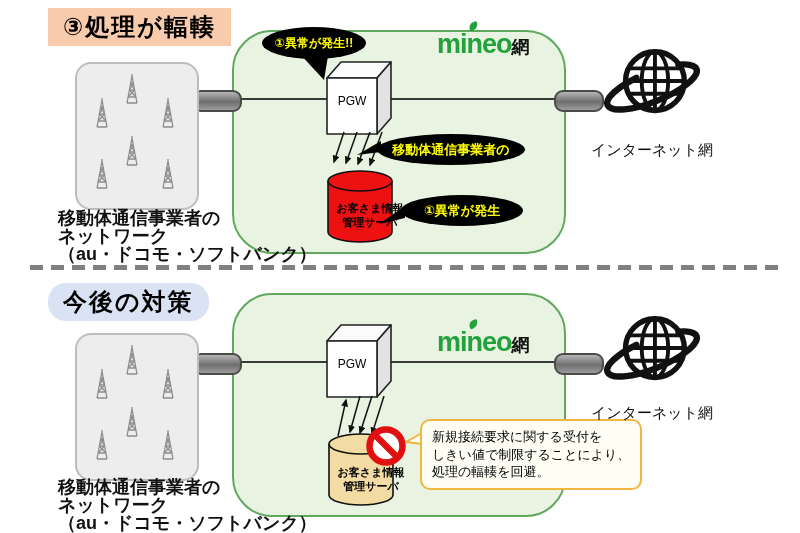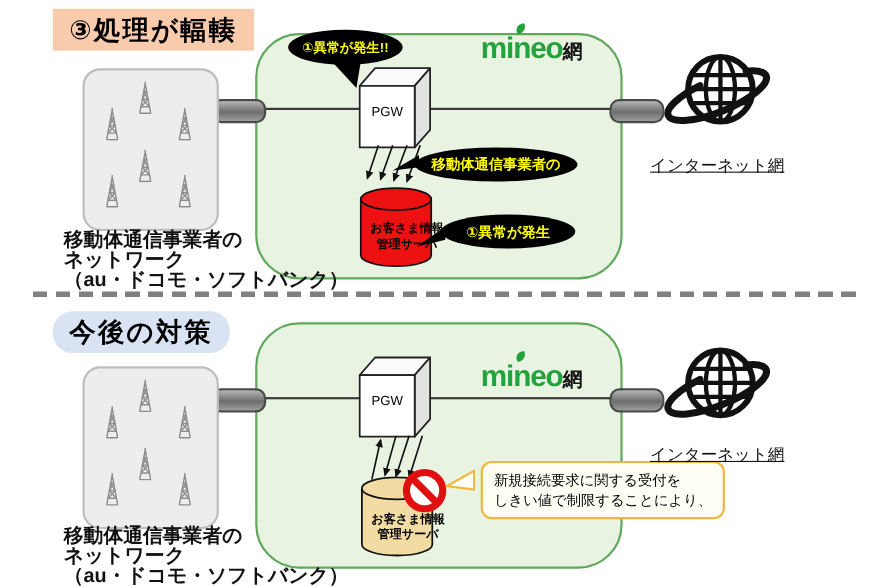--- a/index.html
+++ b/index.html
@@ -10,21 +10,21 @@
   .title-cause{background:var(--cause-title-bg,#F8CBAD);}
   .title-plan{background:var(--plan-title-bg,#DAE3F3);}
   .panel{background:var(--panel-fill,#E9F3E2);border:2px solid var(--panel-border,#5FA85C);border-radius:40px;}
   .gray-box{background:#EDEDED;border:2px solid #BDBDBD;border-radius:16px;}
   .hline{height:2px;background:#3a3a3a;}
   .pipe{width:46px;height:18px;border:2px solid #4a4a4a;border-radius:9px;
         background:linear-gradient(180deg,#b5b5b5,#6e6e6e 55%,#9c9c9c);}
   .bubble{background:var(--bubble-bg,#000);color:var(--bubble-text,#FFFF00);border-radius:50%;
           display:flex;align-items:center;justify-content:center;font-weight:bold;white-space:nowrap;}
   .carrier-label{font-size:18px;line-height:18px;color:#111;white-space:nowrap;font-weight:bold;}
-  .globe-label{font-size:15px;color:#111;width:124px;text-align:center;white-space:nowrap;text-decoration:underline;}
+  .globe-label{font-size:15px;color:#111;width:124px;text-align:center;white-space:nowrap;}
   .server-label{font-size:11px;line-height:13.5px;color:#000;text-align:center;width:84px;font-weight:bold;}
   .note-box{background:#FFFEF5;border:2px solid var(--note-border,#F1B63F);border-radius:10px;
             font-size:13px;line-height:17.5px;padding:7px 10px;color:#000;white-space:nowrap;}
   .mineo{position:relative;white-space:nowrap;}
   .mineo .word{font-weight:bold;font-size:27px;color:var(--brand-green,#23A23C);letter-spacing:-1px;}
   .mineo .net{font-size:18px;color:#111;font-weight:bold;}
   .mineo .leaf{position:absolute;left:31px;top:-8px;}
   .pgw-label{font-size:12px;color:#000;text-align:center;width:46px;}
   .cyl-red{color:var(--server-error-fill,#EE1111);}
   .cyl-tan{color:var(--server-ok-fill,#F2DCA4);}
@@ -229,23 +229,24 @@
     <div>管理サーバ</div>
   </div>
 
   <svg class="abs ban" style="left:364px;top:424px;" width="44" height="44">
       <use href="#sym-ban"></use>
     </svg>
 
   <svg class="abs" style="left:405px;top:427px;" width="27" height="20">
     <polygon points="1,15 26,1 26,18" fill="#FFFEF5" stroke="var(--note-border,#F1B63F)" stroke-width="2"></polygon>
   </svg>
-  <div class="abs note-box" style="left:437px;top:419px;">
+  <div class="abs note-box" style="left:420px;top:419px;">
     <div>新規接続要求に関する受付を</div>
     <div>しきい値で制限することにより、</div>
+    <div>処理の輻輳を回避。</div>
   </div>
 
   <svg class="abs" style="left:598px;top:303px;" width="108" height="98">
       <use href="#sym-globe"></use>
     </svg>
   <div class="abs globe-label" style="left:590px;top:404px;">インターネット網</div>
 
 </div>
 
 </body></html>

